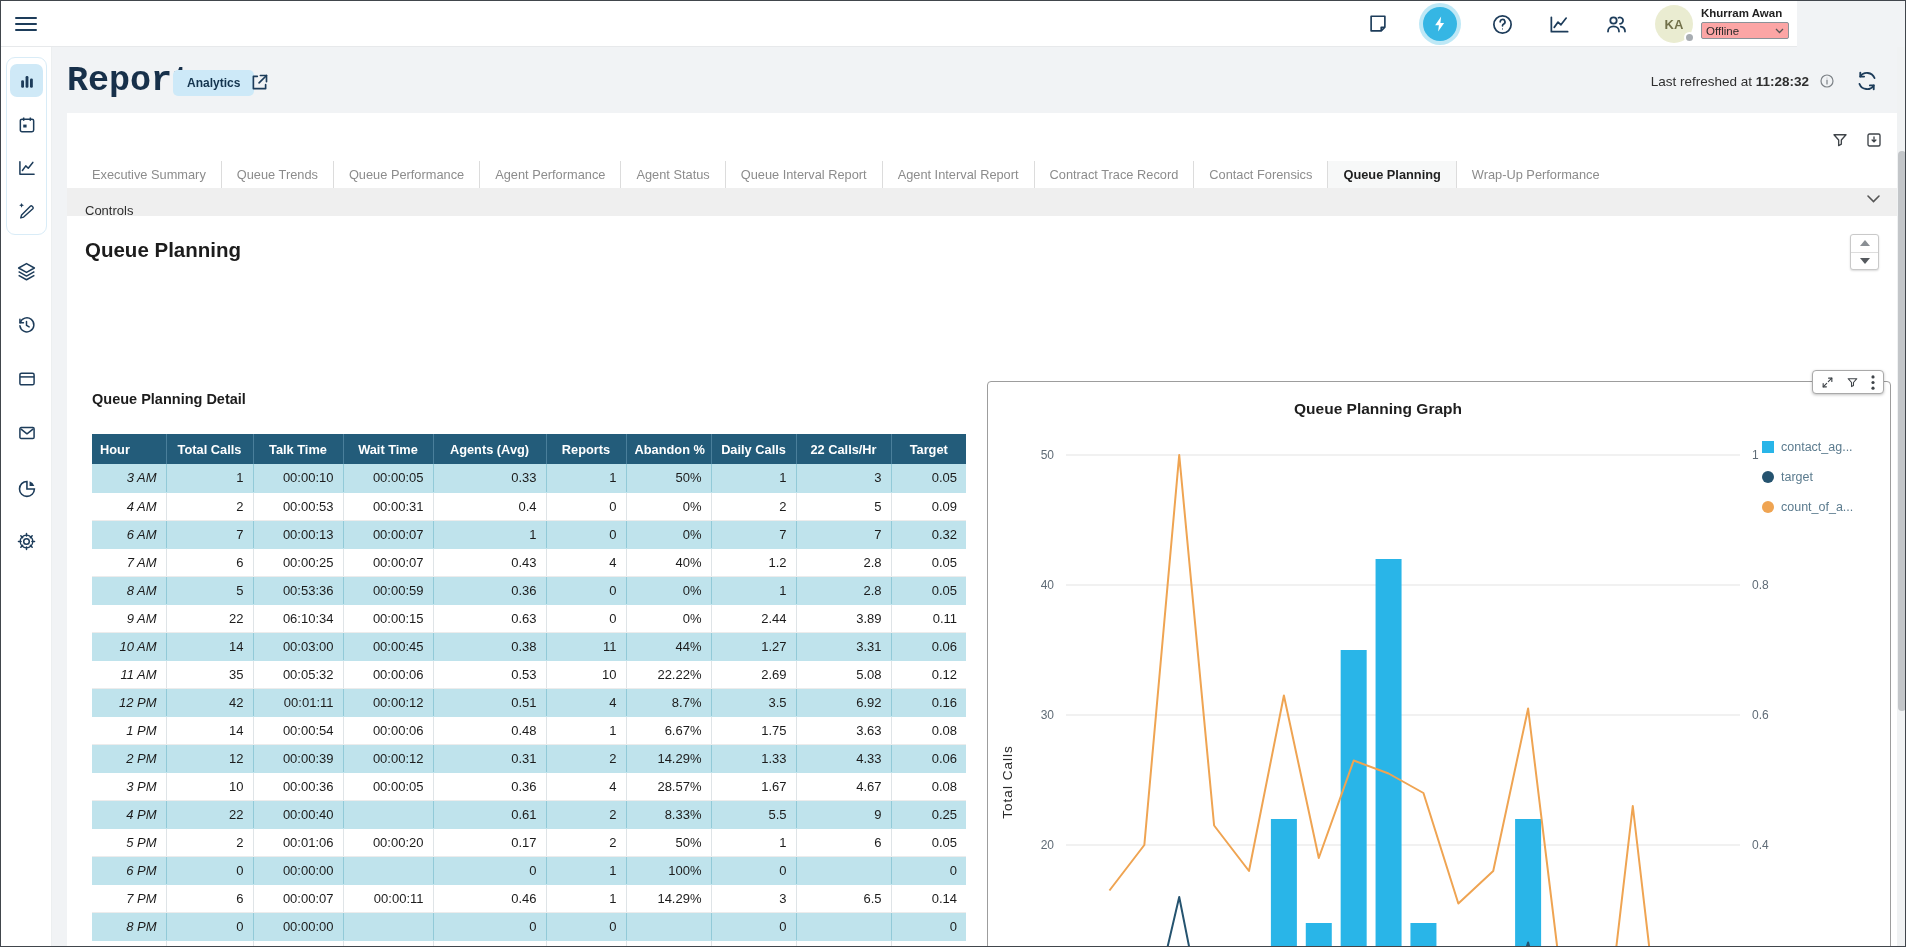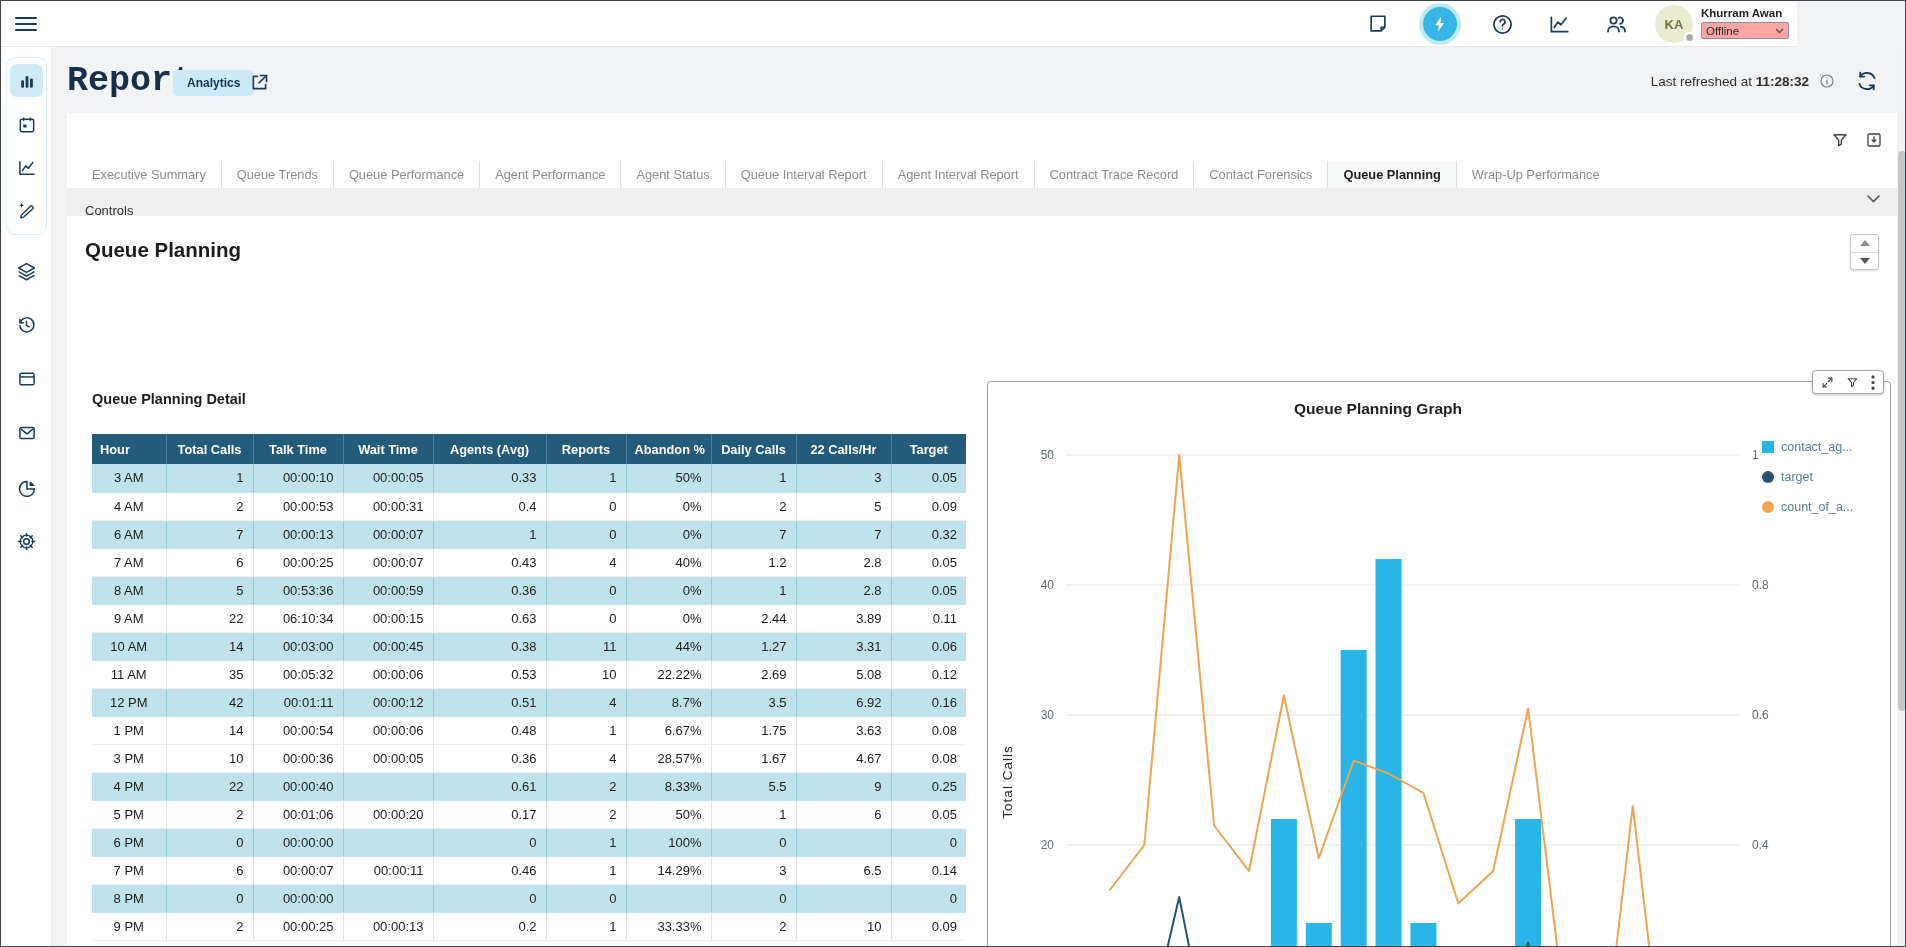--- a/index.html
+++ b/index.html
@@ -78,21 +78,21 @@
   
   .table-title { position:absolute; left:25px; top:175px; font-size:14.5px; font-weight:bold; color:#1c1c1c; }
   .qtable { position:absolute; left:25px; top:218px; border-collapse:collapse; table-layout:fixed;
             width:874px; font-size:13px; color:#1c1c1c; }
   .qtable th { background:#235c7a; color:#fff; font-weight:bold; height:30px; padding:0 8px;
                border-right:1px solid #4a7f9b; text-align:center; font-size:12.8px; white-space:nowrap; }
   .qtable th:first-child { text-align:left; }
   .qtable th:last-child { border-right:none; }
   .qtable td { height:28px; padding:0 9px; text-align:right; background:#fff;
                border-right:1px solid #dfe4e7; border-bottom:1px solid #ececec; white-space:nowrap; }
-  .qtable td:first-child { text-align:center; }
+  .qtable td:first-child { text-align:right;font-style:italic; }
   .qtable td:last-child { border-right:none; }
   .qtable tr.striped td { background:#bfe3ec; border-right-color:#92cad8; border-bottom-color:#bfe3ec; }
 
   
   .chart-card { position:absolute; left:920px; top:165px; width:904px; height:700px; background:#fff;
                 border:1px solid #9d9d9d; border-radius:4px; }
   .chart-toolbar { position:absolute; right:6px; top:-12px; height:24px; background:#fff; border:1px solid #a9a9a9;
                    border-radius:4px; box-shadow:0 1px 3px rgba(0,0,0,.25); display:flex; align-items:center;
                    gap:12px; padding:0 8px; z-index:5; }
   .chart-title { position:absolute; left:0; top:18px; width:780px; text-align:center; font-size:15.5px;
@@ -473,20 +473,32 @@
             <td>1 PM</td>
             <td>14</td>
             <td>00:00:54</td>
             <td>00:00:06</td>
             <td>0.48</td>
             <td>1</td>
             <td>6.67%</td>
             <td>1.75</td>
             <td>3.63</td>
             <td>0.08</td>
+          </tr>
+          <tr class="striped">
+            <td>2 PM</td>
+            <td>12</td>
+            <td>00:00:39</td>
+            <td>00:00:12</td>
+            <td>0.31</td>
+            <td>2</td>
+            <td>14.29%</td>
+            <td>1.33</td>
+            <td>4.33</td>
+            <td>0.06</td>
           </tr>
           <tr class="">
             <td>3 PM</td>
             <td>10</td>
             <td>00:00:36</td>
             <td>00:00:05</td>
             <td>0.36</td>
             <td>4</td>
             <td>28.57%</td>
             <td>1.67</td>

